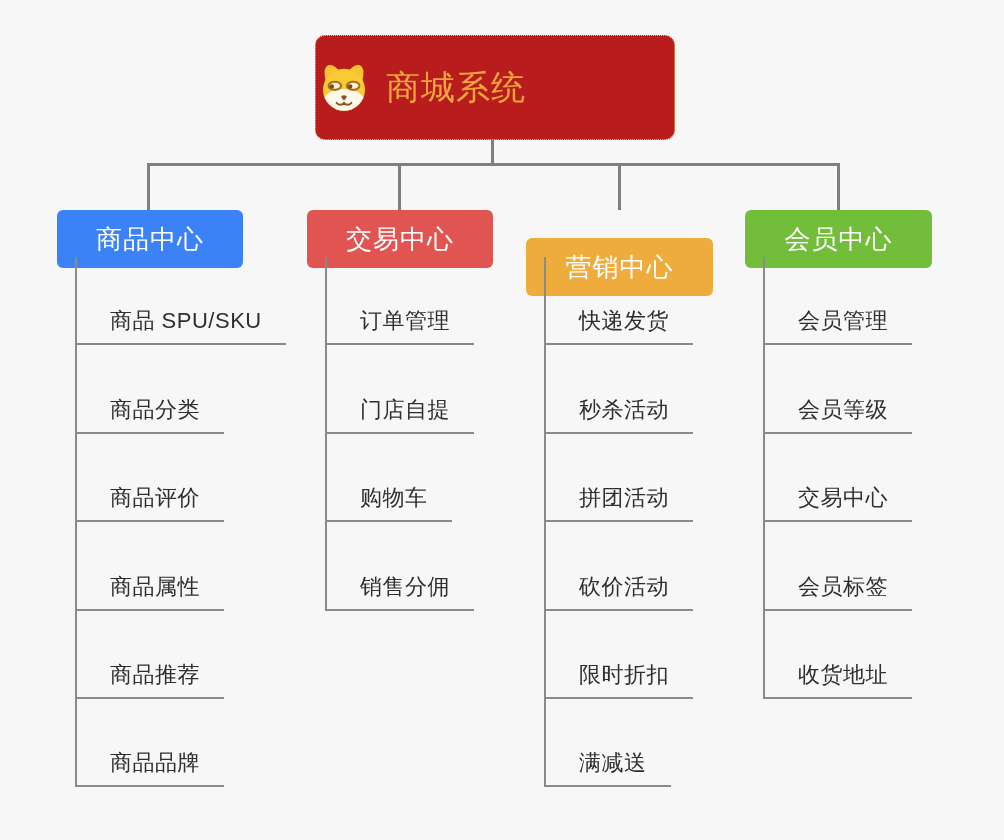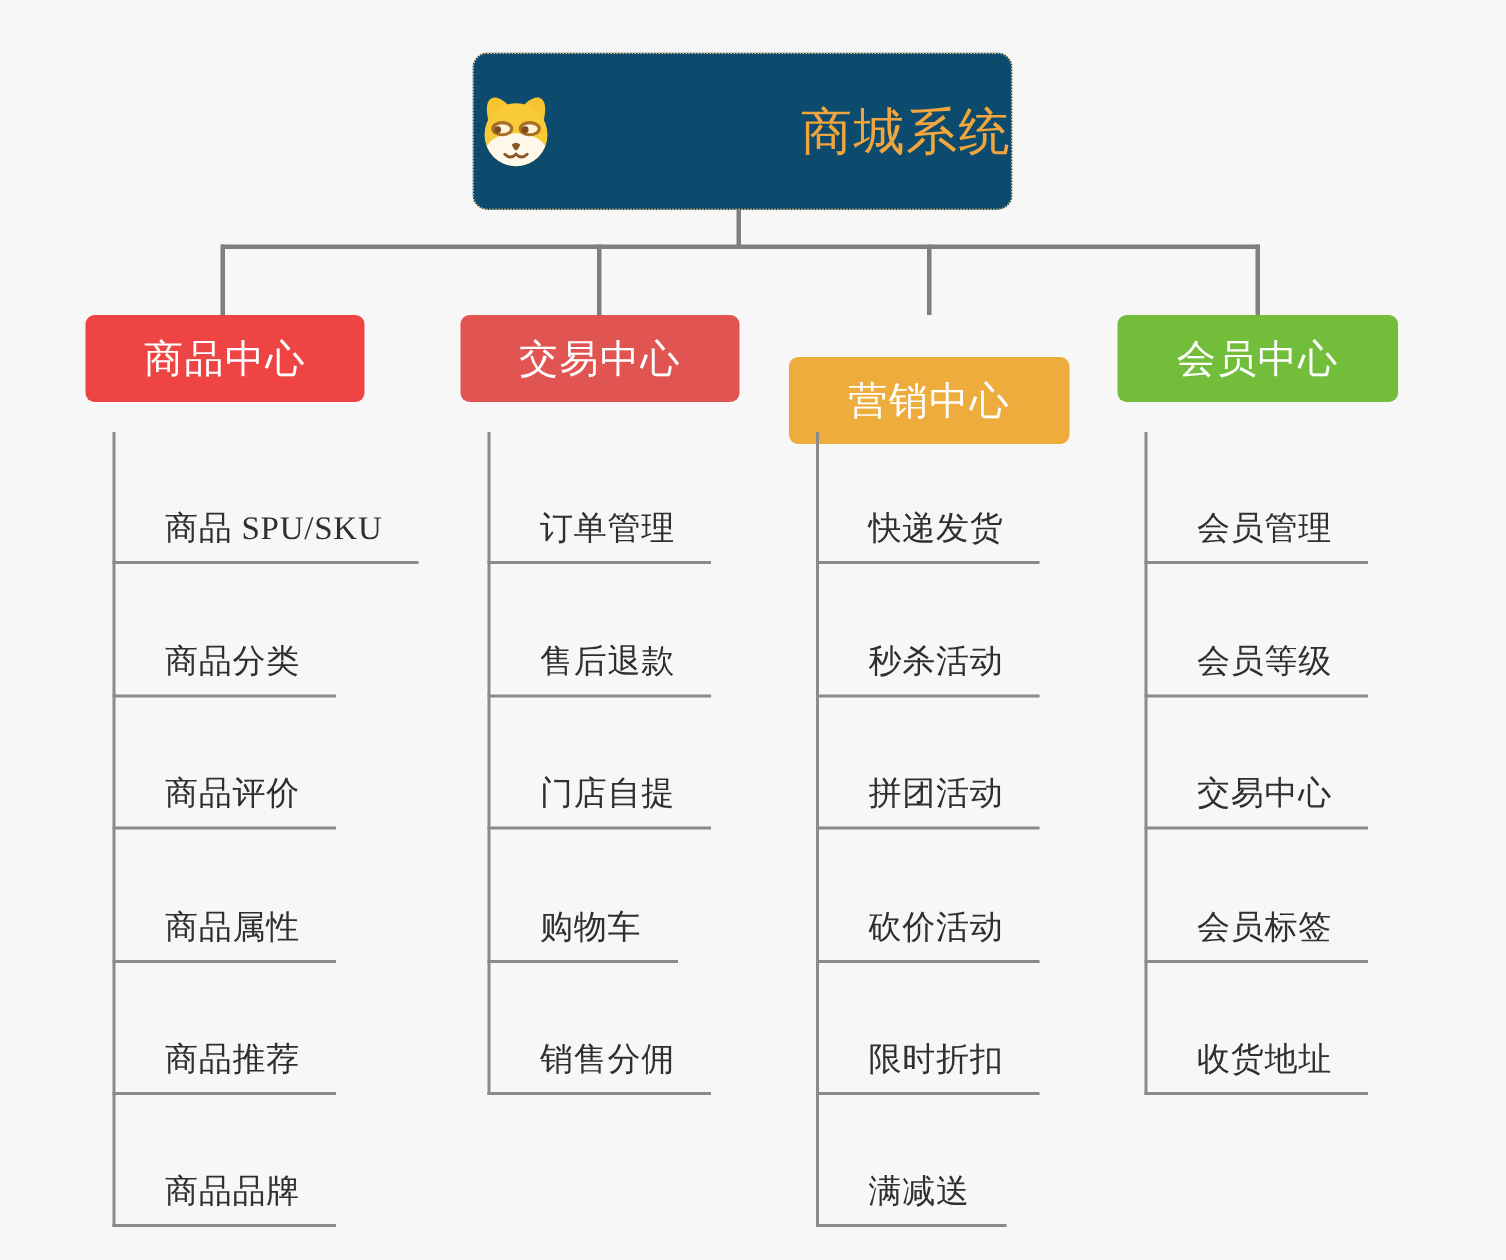--- a/index.html
+++ b/index.html
@@ -3,22 +3,22 @@
 <meta charset="utf-8">
 <style>
   html,body{margin:0;padding:0;background:#f7f7f8;}
   .stage{
     position:relative;width:1004px;height:840px;background:#f7f7f8;
     font-family:"Liberation Sans","DejaVu Sans",sans-serif;overflow:hidden;
   }
   
   .root{
     position:absolute;left:315px;top:35px;width:360px;height:105px;
-    background:#0c4a6e;border:1px dotted #f2c174;border-radius:10px;
-    display:flex;align-items:center;justify-content:space-between;gap:2px;
+    background:#b91c1c;border:1px dotted #f2c174;border-radius:10px;
+    display:flex;align-items:center;justify-content:flex-start;gap:14px;
     box-sizing:border-box;
   }
   .root-title{font-size:34px;color:#f0a63c;font-weight:500;letter-spacing:1px;}
   .dog{width:56px;height:52px;display:block;}
   
   .cline{position:absolute;background:#7f7f7f;}
   .root-stub{left:491px;top:140px;width:3px;height:26px;}
   .bus{left:148px;top:163px;width:691px;height:3px;}
   .stub{top:163px;width:3px;height:47px;}
   .stub.s0{left:147px;} .stub.s1{left:398px;} .stub.s2{left:618px;} .stub.s3{left:837px;}
@@ -26,21 +26,21 @@
   .branch{
     position:absolute;top:210px;height:58px;border-radius:6px;
     color:#fff;font-size:26px;display:flex;align-items:center;justify-content:center;
     letter-spacing:1px;box-sizing:border-box;
   }
   .branch.b0{left:57px;width:186px;}
   .branch.b1{left:307px;width:186px;}
   .branch.b2{left:526px;width:187px;margin-top:28px;}
   .branch.b3{left:745px;width:187px;}
   
-  .col{position:absolute;top:284px;margin:0;padding:4px;list-style:none;font-family:Liberation Serif, serif;}
+  .col{position:absolute;top:253px;margin:0;padding:4px;list-style:none;}
   .col.c0{left:71px;} .col.c1{left:321px;} .col.c2{left:540px;} .col.c3{left:759px;}
   .col li{
     height:88.4px;box-sizing:border-box;width:max-content;
     border-left:2px solid #8a8a8a;border-bottom:2px solid #8a8a8a;
     display:flex;align-items:flex-end;
     padding:0 24px 7px 33px;
     font-size:22px;color:#2f2f2f;letter-spacing:0.5px;white-space:nowrap;
   }
 </style>
 </head>
@@ -69,37 +69,36 @@
     <span class="root-title">商城系统</span>
   </div>
 
   <div class="cline root-stub"></div>
   <div class="cline bus"></div>
   <div class="cline stub s0"></div>
   <div class="cline stub s1"></div>
   <div class="cline stub s2"></div>
   <div class="cline stub s3"></div>
 
-  <div class="branch b0" style="background: #ef4444;">商品中心</div>
+  <div class="branch b0" style="background: #3b82f6;">商品中心</div>
   <div class="branch b1" style="background: rgb(224, 84, 82);">交易中心</div>
   <div class="branch b2" style="background: rgb(237, 172, 60);">营销中心</div>
   <div class="branch b3" style="background: rgb(114, 189, 58);">会员中心</div>
 
   <ul class="col c0">
     <li>商品 SPU/SKU</li>
     <li>商品分类</li>
     <li>商品评价</li>
     <li>商品属性</li>
     <li>商品推荐</li>
     <li>商品品牌</li>
   </ul>
 
   <ul class="col c1">
     <li>订单管理</li>
-    <li>售后退款</li>
     <li>门店自提</li>
     <li>购物车</li>
     <li>销售分佣</li>
   </ul>
 
   <ul class="col c2">
     <li>快递发货</li>
     <li>秒杀活动</li>
     <li>拼团活动</li>
     <li>砍价活动</li>

